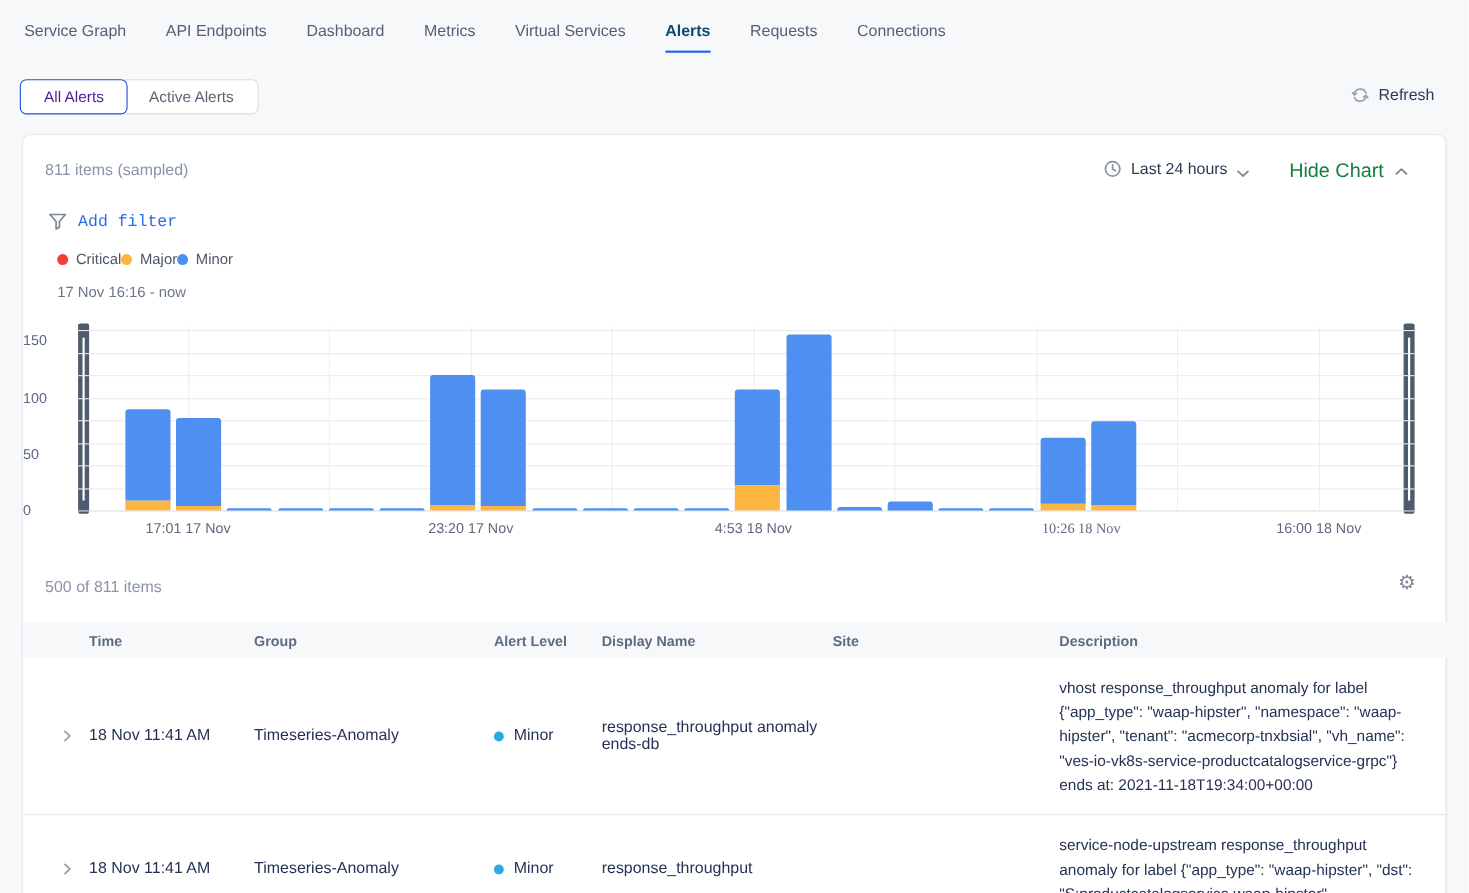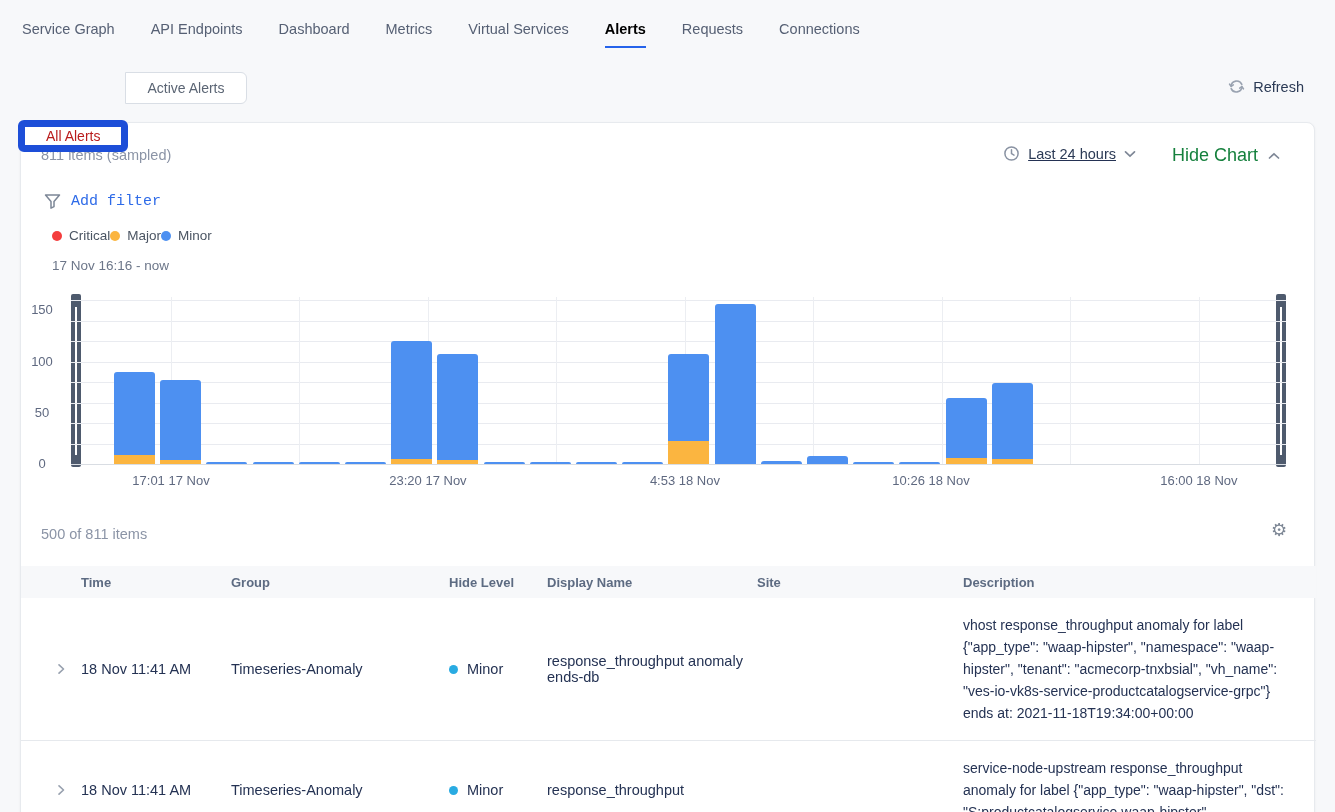--- a/index.html
+++ b/index.html
@@ -3,54 +3,54 @@
 <meta charset="utf-8">
 <style>
   * { margin:0; padding:0; box-sizing:border-box; }
   html,body { width:1335px; height:812px; overflow:hidden; }
   body { font-family:"Liberation Sans","DejaVu Sans",sans-serif; background:#f7f8fa; color:#243253; }
   .screen { position:relative; width:1335px; height:812px; overflow:hidden; }
 
   
   .topnav { position:absolute; left:22px; top:21px; display:flex; gap:36px; }
   .nav-item { font-size:14.5px; color:#566074; padding-bottom:9px; cursor:pointer; white-space:nowrap; }
-  .nav-item.active { color:#000000; font-weight:700; border-bottom:2.5px solid #2563eb; }
+  .nav-item.active { color:#0c4a6e; font-weight:700; border-bottom:2.5px solid #2563eb; }
 
   
   .seg { position:absolute; left:18px; top:72px; display:flex; }
   .seg-btn { height:32px; padding:0 21px; background:#fff; font-size:14px; display:flex; align-items:center; cursor:pointer; }
-  .seg-btn.selected { border:7px solid #1d4ed8; color:#b91c1c; border-radius:6px; z-index:2;margin-top:48px; }
+  .seg-btn.selected { border:1px solid #1d4ed8; color:#4c1d95; border-radius:6px; z-index:2; }
   .seg-btn.unselected { border:1px solid #d9dee5; color:#5b6574; border-radius:0 6px 6px 0; margin-left:-3px; }
   .refresh { position:absolute; right:31px; top:78px; display:flex; align-items:center; gap:8px; cursor:pointer; }
   .refresh span { font-size:14.5px; color:#2b3a55; }
 
   
   .card { position:absolute; left:20px; top:122px; width:1295px; height:760px;
           background:#fff; border:1px solid #e7eaee; border-radius:8px;
           box-shadow:0 1px 3px rgba(16,24,40,.05); }
 
   .items-summary { position:absolute; left:20px; top:24px; font-size:14.5px; color:#8b94a6; }
-  .time-range { position:absolute; right:178px; top:22px; display:flex; align-items:center; gap:8px; cursor:pointer;text-decoration:underline; }
+  .time-range { position:absolute; right:178px; top:22px; display:flex; align-items:flex-end; gap:8px; cursor:pointer; }
   .time-range span { font-size:14.5px; color:#2b3a55; }
   .hide-chart { position:absolute; right:34px; top:22px; display:flex; align-items:center; gap:10px; cursor:pointer; }
   .hide-chart span { font-size:18px; color:#15803d; }
 
   .add-filter { position:absolute; left:22px; top:69px; display:flex; align-items:center; gap:9px; cursor:pointer; }
   .add-filter span { font-size:15px; color:#2e6be8;font-family:Liberation Mono, monospace; }
 
   .legend { position:absolute; left:31px; top:105px; display:flex; align-items:center; }
   .legend-item { display:flex; align-items:center; gap:7px; }
   .legend-dot { width:10px; height:10px; border-radius:50%; }
   .legend-item span { font-size:13.5px; color:#4b5563; }
 
   .range-label { position:absolute; left:31px; top:135px; font-size:13.5px; color:#6c7689; }
 
   
   .chart { position:absolute; left:0; top:174px; width:1295px; height:210px; }
-  .ylabel { position:absolute; left:0; width:42px; text-align:center; font-size:13px; color:#5f6980; }
+  .ylabel { position:absolute; left:0; width:42px; text-align:left; font-size:13px; color:#5f6980; }
   .plot { position:absolute; left:50px; top:0; width:1215px; height:167px; }
   .hgrid { position:absolute; left:0; right:0; height:1px; background:#e9ebf0; }
   .hgrid.base { background:#d9dde3; }
   .vgrid { position:absolute; top:0; bottom:0; width:1px; background:#eceef2; }
   .bar-seg { position:absolute; }
   .xlabel { position:absolute; top:176px; transform:translateX(-50%); font-size:13px; color:#5f6980; white-space:nowrap; }
   .brush { position:absolute; top:-3px; height:173px; width:10px; background:#4e5a6d; border-radius:2px; cursor:ew-resize; display:flex; align-items:center; justify-content:center; }
   .brush i { display:block; width:1.5px; height:148px; background:#fff; }
 
   .shown-summary { position:absolute; left:20px; top:403px; font-size:14.5px; color:#8b94a6; }
@@ -204,33 +204,33 @@
           <div class="bar-seg" style="left: 920.8px; width: 41px; bottom: 0px; height: 5.1227px; background: rgb(251, 181, 64);"></div>
           <div class="bar-seg" style="left: 920.8px; width: 41px; bottom: 5.1227px; height: 75.816px; background: rgb(77, 144, 241); border-radius: 3px 3px 0px 0px;"></div>
         </div>
     <div class="ylabel" style="top: 159px;">0</div>
         <div class="ylabel" style="top: 107.773px;">50</div>
         <div class="ylabel" style="top: 56.546px;">100</div>
         <div class="ylabel" style="top: 5.31902px;">150</div>
         <div class="xlabel" style="left: 149.994px;">17:01 17 Nov</div>
         <div class="xlabel" style="left: 406.967px;">23:20 17 Nov</div>
         <div class="xlabel" style="left: 663.939px;">4:53 18 Nov</div>
-        <div class="xlabel" style="left: 910px;">10:26 18 Nov</div>
+        <div class="xlabel" style="left: 962px; font-family: Liberation Serif, serif;">10:26 18 Nov</div>
         <div class="xlabel" style="left: 1177.88px;">16:00 18 Nov</div>
       </div>
 
     <div class="shown-summary">500 of 811 items</div>
 
     <div class="gear">⚙</div>
 
     <div class="thead tgrid">
       <div></div>
       <div>Time</div>
       <div>Group</div>
-      <div>Hide Level</div>
+      <div>Alert Level</div>
       <div>Display Name</div>
       <div>Site</div>
       <div>Description</div>
     </div>
 
     <div class="tbody">
 
       <div class="trow tgrid">
         <div class="expander">
           <svg width="14" height="14" viewBox="0 0 14 14" fill="none" stroke="#97a0ae" stroke-width="1.6" stroke-linecap="round" stroke-linejoin="round">

